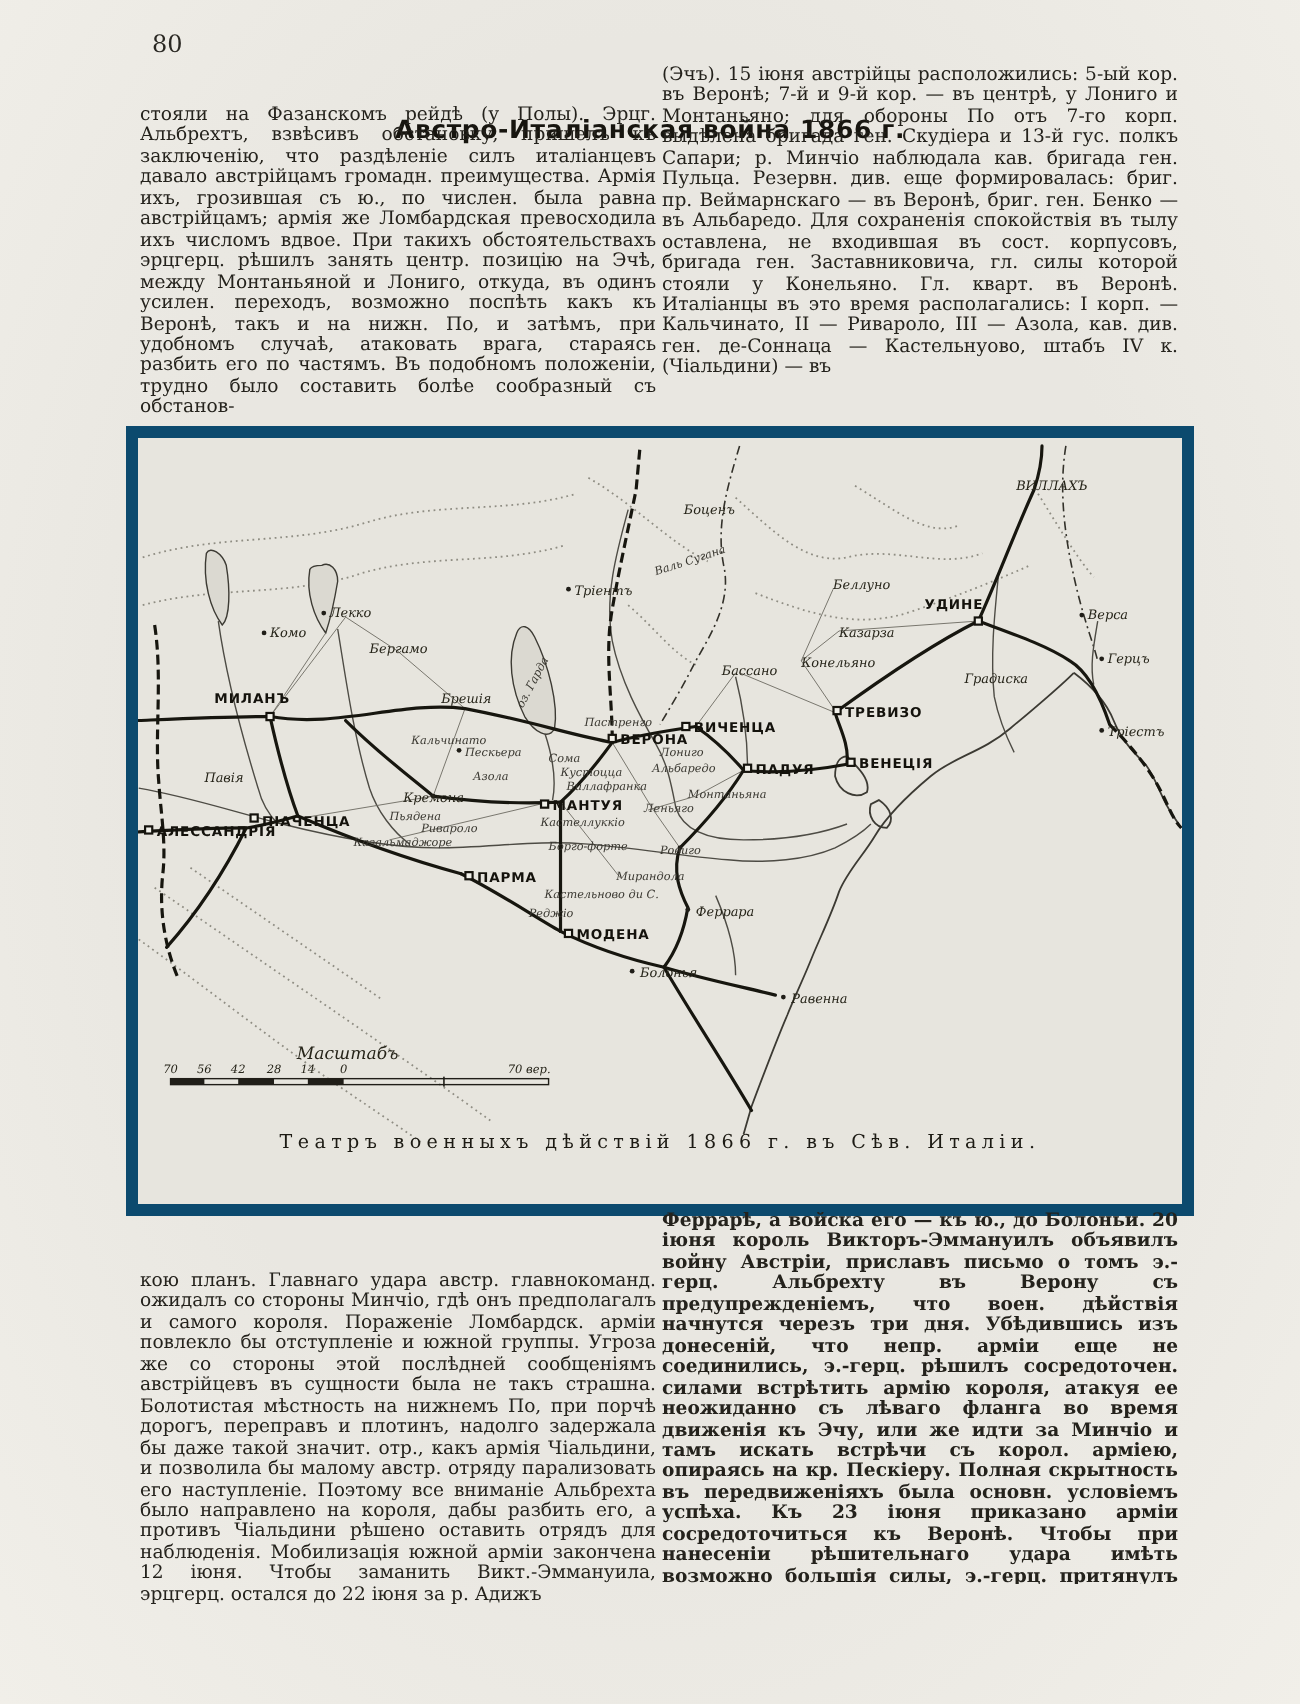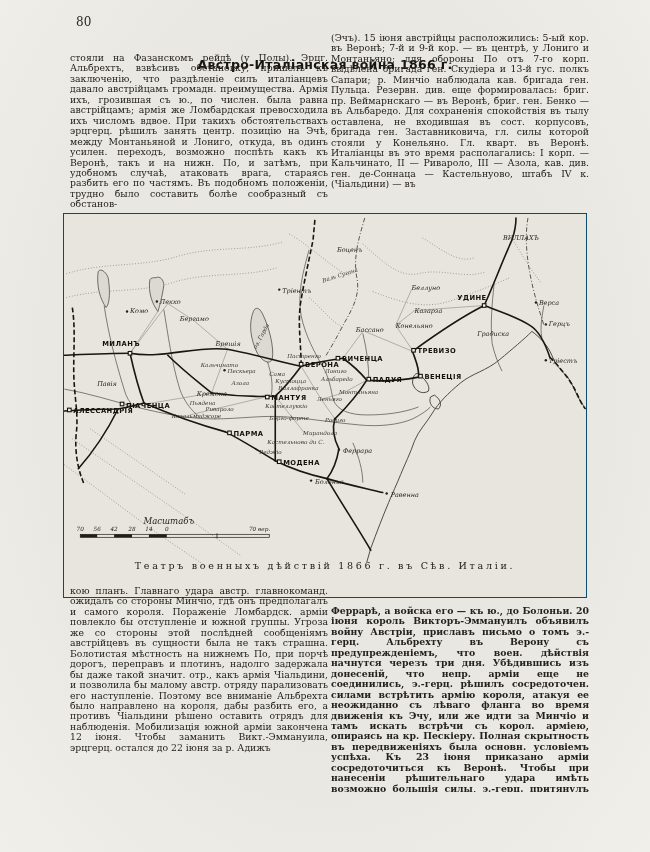--- a/index.html
+++ b/index.html
@@ -20,25 +20,25 @@
     font-weight:bold;font-size:12.5px;letter-spacing:.3px;color:#17150f;margin-top:44px;
   }
   .text-col{
     position:absolute;width:258px;
     font-size:9.3px;line-height:10.45px;
     text-align:justify;overflow:hidden;
     color:#24221c;
   }
   .col-tl{left:70px;top:53px;height:158px;}
   .col-tr{left:331px;top:33px;height:158px;}
-  .col-bl{left:70px;top:586px;height:186px;}
+  .col-bl{left:70px;top:636px;height:186px;}
   .col-br{left:331px;top:606px;height:186px;font-weight:bold;}
   .map-wrap{
     position:absolute;left:63px;top:213px;width:522px;height:383px;
-    border:1px solid #0c4a6e;
+    border:6px solid #0c4a6e;
     background:#e7e5de;
   }
   .map-wrap svg{display:block;}
   
   .rail{stroke:#17160f;stroke-width:1.6;fill:none;stroke-linecap:round;}
   .rail2{stroke:#17160f;stroke-width:1.6;fill:none;stroke-dasharray:5,2.5;}
   .river{stroke:#4d4b44;stroke-width:.7;fill:none;}
   .coast{stroke:#3c3a33;stroke-width:.9;fill:none;}
   .road{stroke:#6b6960;stroke-width:.45;fill:none;}
   .mtn{stroke:#8f8d83;stroke-width:.9;fill:none;stroke-dasharray:.9,1.9;}

